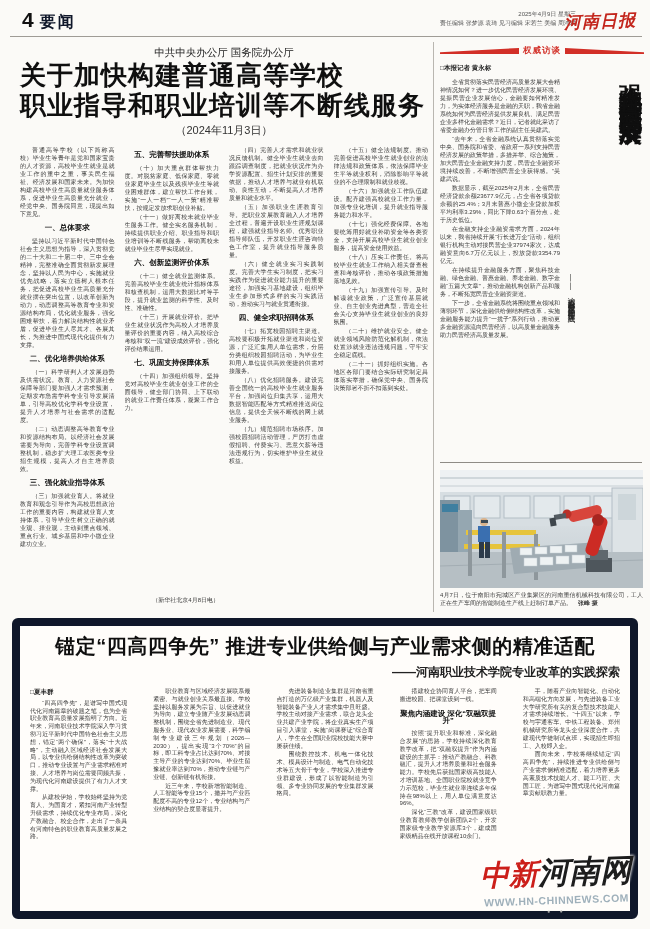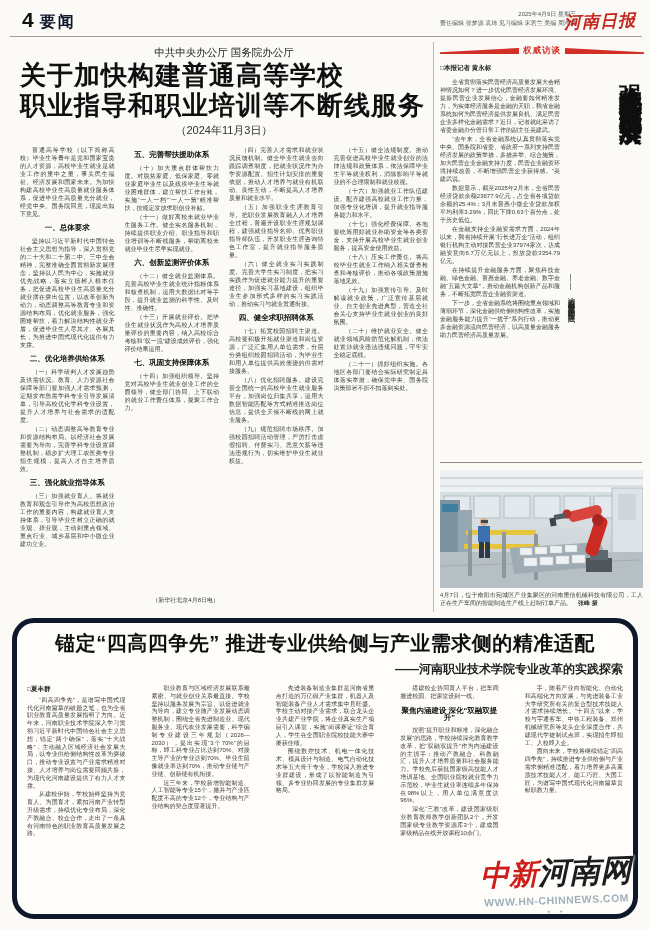--- a/index.html
+++ b/index.html
@@ -34,21 +34,21 @@
   #side-byline{font-size:6.5px;font-weight:bold;color:#222;margin-top:8px;}
   #side-body{margin-top:5px;width:120px;height:352px;overflow:hidden;font-size:6px;line-height:8px;color:#3a3a3a;text-align:justify;}
   #v-sub{position:absolute;left:126px;top:232px;height:186px;writing-mode:vertical-rl;font-size:7.5px;color:#222;letter-spacing:1px;}
   #v-head{position:absolute;right:0px;top:24px;height:406px;writing-mode:vertical-rl;font-size:23px;font-weight:900;color:#0f0f0f;letter-spacing:2px;line-height:26px;}
   #side-rule{position:absolute;left:0;right:2px;top:420px;border-top:1px solid #8f8c86;}
   
   #photo{position:absolute;left:0;top:428px;width:203px;height:118px;background:#cfd6d9;overflow:hidden;}
   #caption{position:absolute;left:0;top:549px;width:203px;font-size:6px;line-height:8px;color:#3c3c3c;text-align:justify;}
   #caption b{font-weight:bold;}
   
-  #feature{position:absolute;left:12px;top:618px;width:626px;height:301px;border:5px solid #0f172a;border-radius:22px;background:#fffdfa;box-sizing:border-box;padding:7px 10px 6px 10px;}
+  #feature{position:absolute;left:12px;top:618px;width:626px;height:301px;border:8px solid #0f172a;border-radius:6px;background:#fffdfa;box-sizing:border-box;padding:7px 10px 6px 10px;}
   #ftitle{text-align:center;font-size:20px;font-weight:900;color:#0f0f0f;letter-spacing:0.5px;}
   #fsub{text-align:right;font-size:12px;font-weight:bold;color:#222;margin-top:4px;}
   #fcols{display:flex;gap:26px;margin-top:7px;height:228px;}
   #fcols .ncol{font-size:6px;line-height:7.8px;}
   
   #wm{position:absolute;left:466px;top:852px;width:180px;text-align:center;transform:rotate(-2deg);z-index:9;}
   .wm-red{color:#cc1f1a;font-family:"DejaVu Serif",serif;font-style:italic;font-weight:900;font-size:29px;text-shadow:0 0 3px #fff,0 0 3px #fff;}
   .wm-black{color:#1d1d1d;font-family:"DejaVu Serif",serif;font-style:italic;font-weight:900;font-size:31px;text-shadow:0 0 3px #fff,0 0 3px #fff;}
   #wm-url{font-size:10.5px;font-weight:bold;color:#9fb0ba;letter-spacing:0.5px;margin-top:0px;text-shadow:0 0 2px #fff;}
   #wm-dots{font-size:5px;color:#aaa;margin-top:2px;letter-spacing:4px;}

